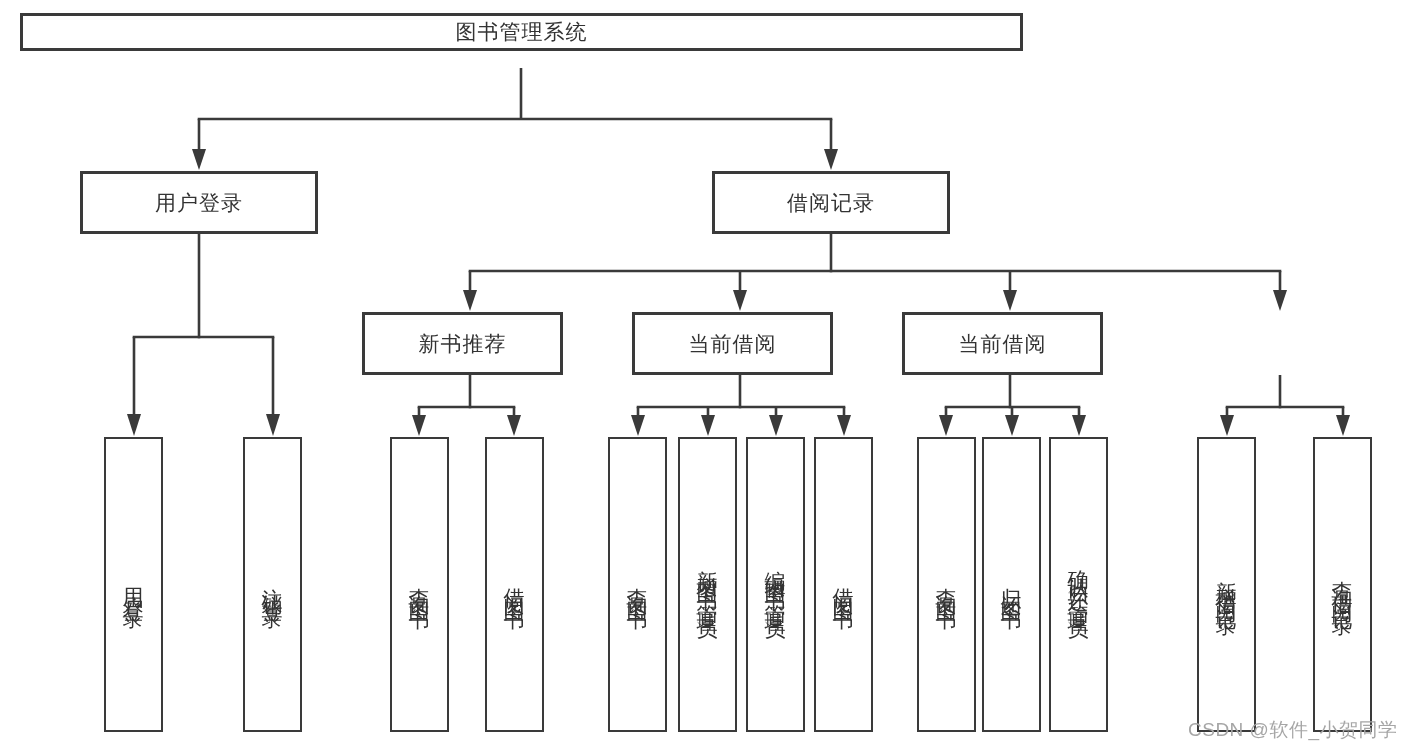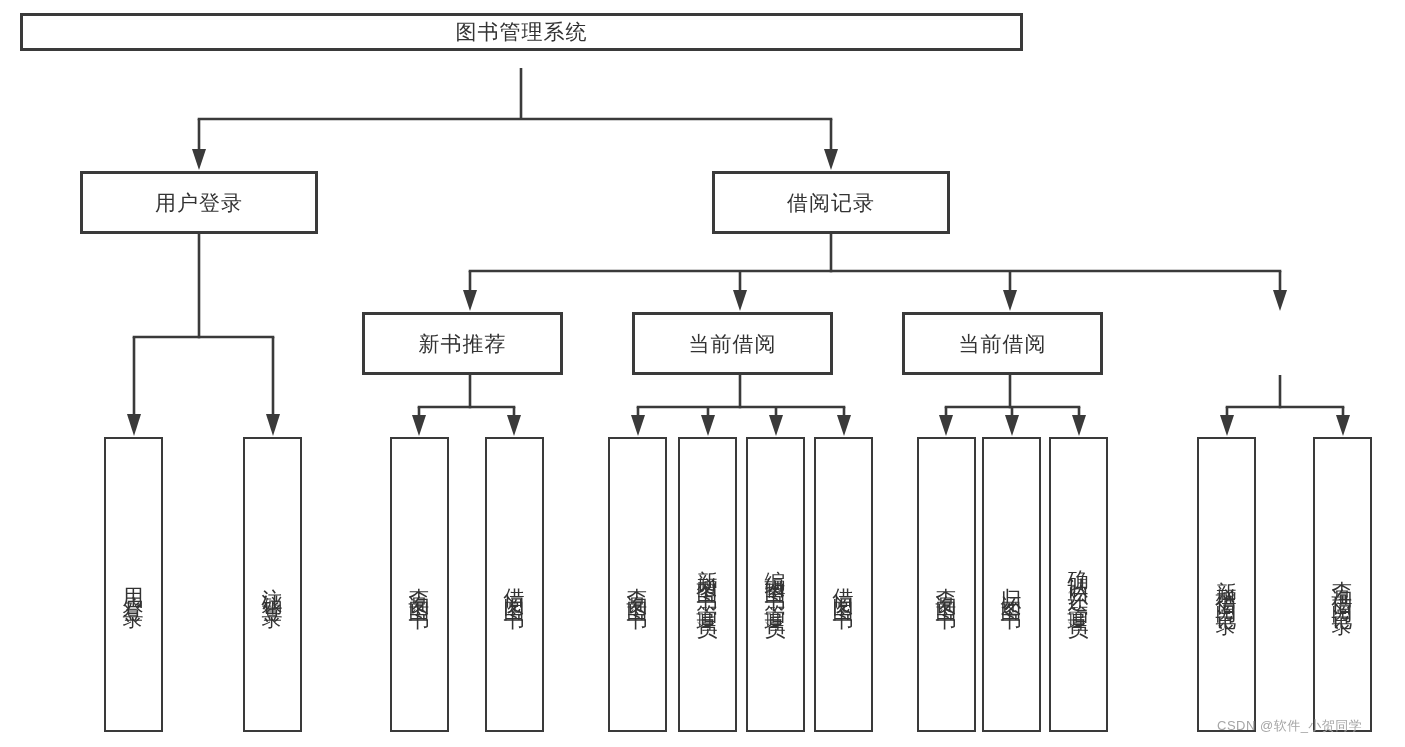--- a/index.html
+++ b/index.html
@@ -54,25 +54,24 @@
     max-height: 285px;
     font-size: 21px;
   }
   .root-box   { left: 20px;  top: 13px;  width: 1003px; height: 38px; }
   .l2-box     { top: 171px;  width: 238px; height: 63px; }
   .l3-box     { top: 312px;  width: 201px; height: 63px; }
   .watermark {
     position: absolute;
     left: 1188px;
     top: 717px;
-    font-size: 13px;
+    font-size: 19px;
     color: var(--watermark);
     letter-spacing: 0.5px;
     white-space: nowrap;
-    margin-left: 29px;
   }
 </style>
 </head>
 <body>
 
 <div class="canvas">
 
   <svg class="connectors" viewBox="0 0 1405 747" xmlns="http://www.w3.org/2000/svg">
 
     <path class="cline" d="M521 68 V120"></path>

